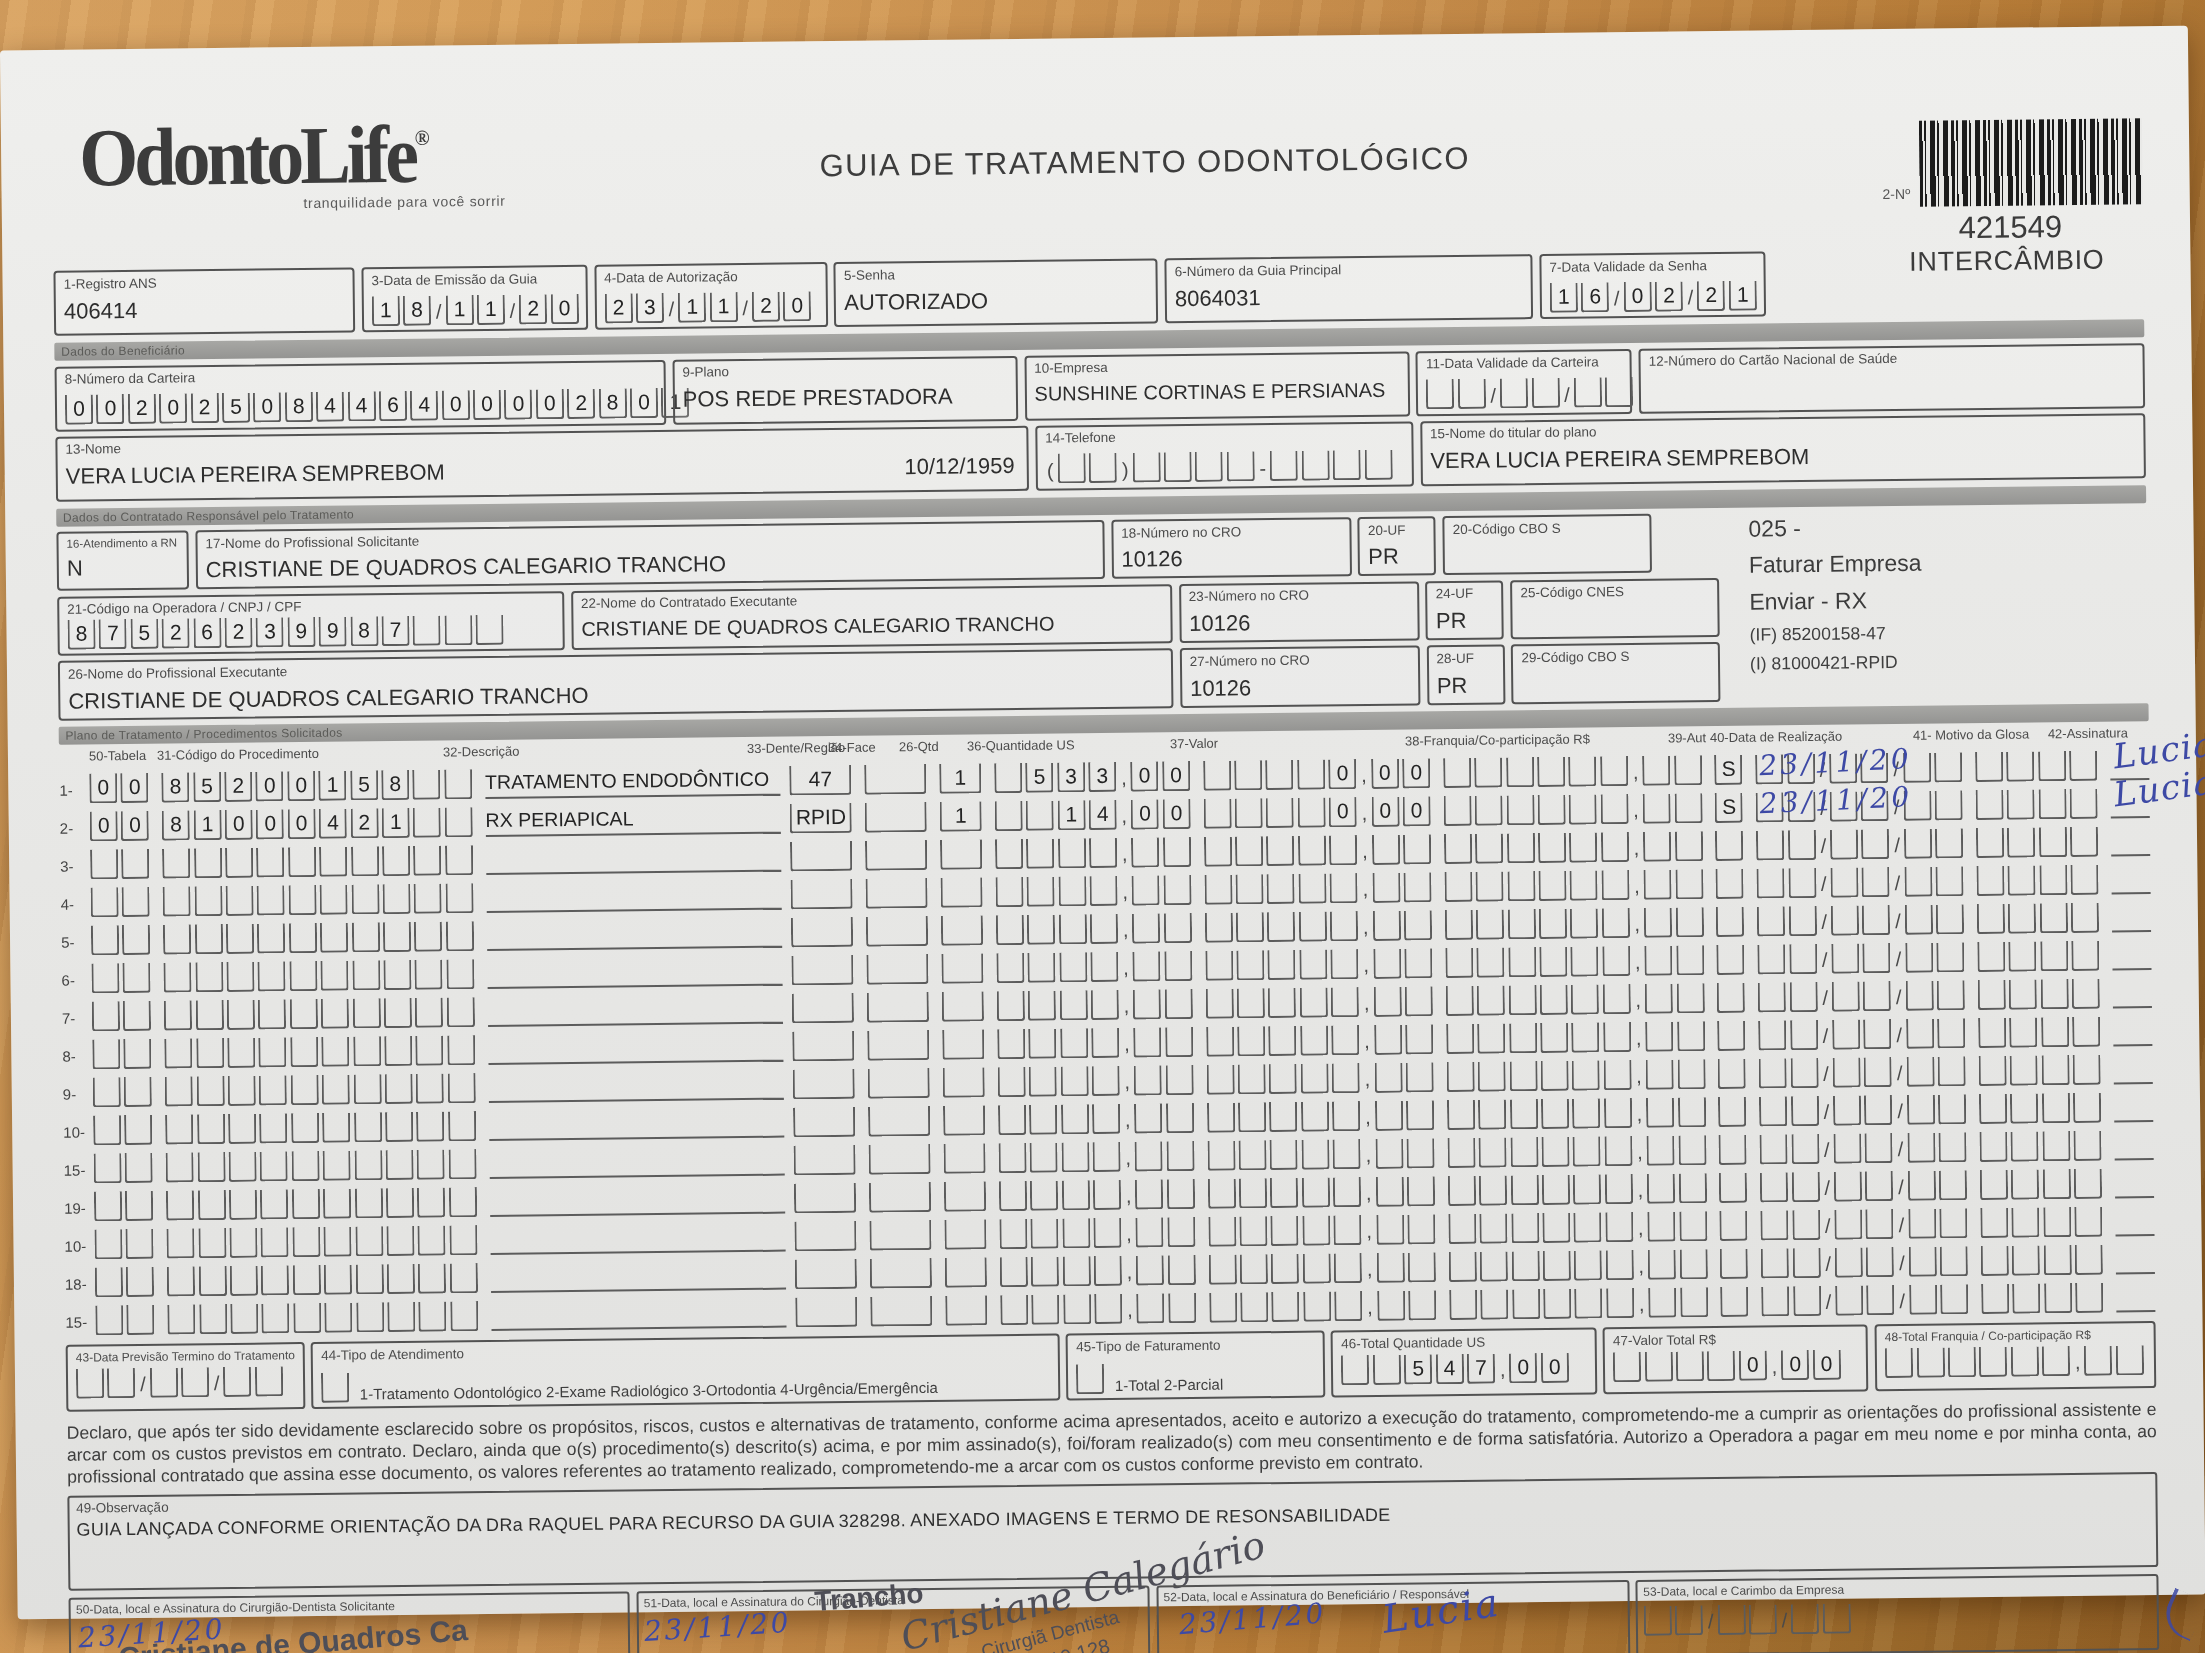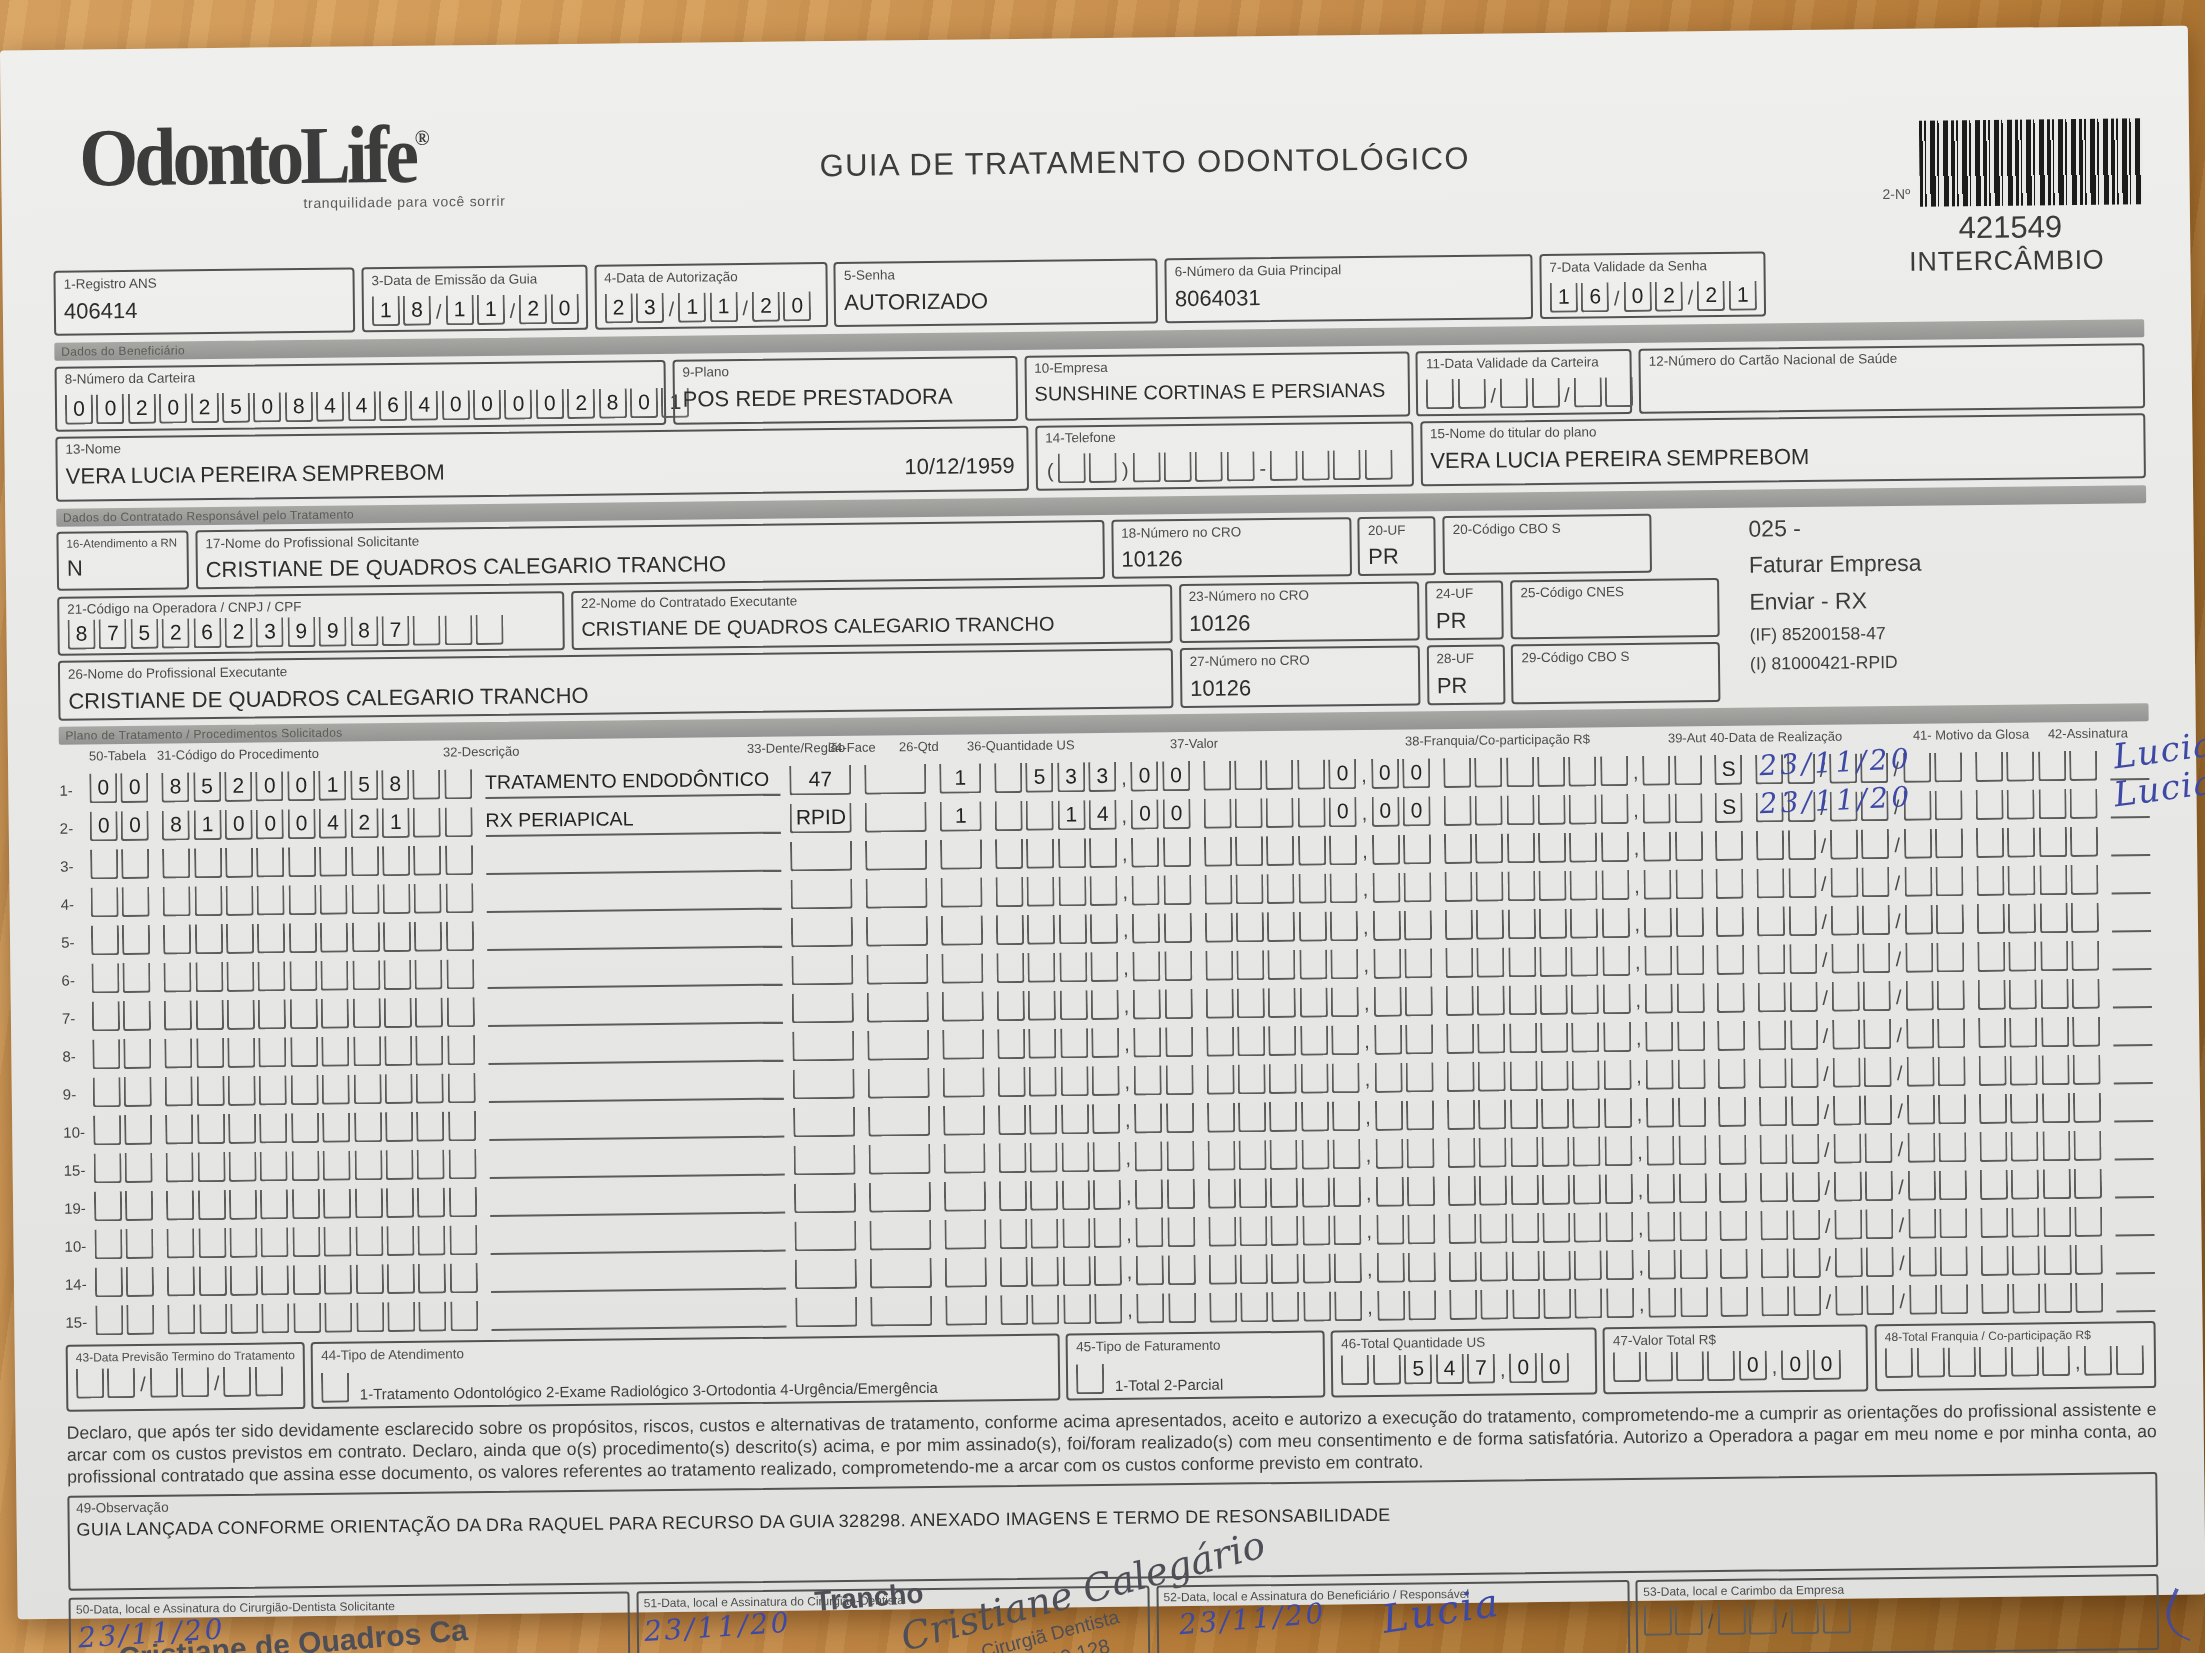--- a/index.html
+++ b/index.html
@@ -1387,21 +1387,21 @@
             </span>
             <span class="tgroup">
               <span class="cell"></span>
               <span class="cell"></span>
               <span class="cell"></span>
               <span class="cell"></span>
             </span>
             <span class="tsign"></span>
           </div>
           <div class="trow">
-            <span class="rownum">14-</span>
+            <span class="rownum">18-</span>
             <span class="tgroup">
               <span class="cell"></span>
               <span class="cell"></span>
             </span>
             <span class="tgroup">
               <span class="cell"></span>
               <span class="cell"></span>
               <span class="cell"></span>
               <span class="cell"></span>
               <span class="cell"></span>

